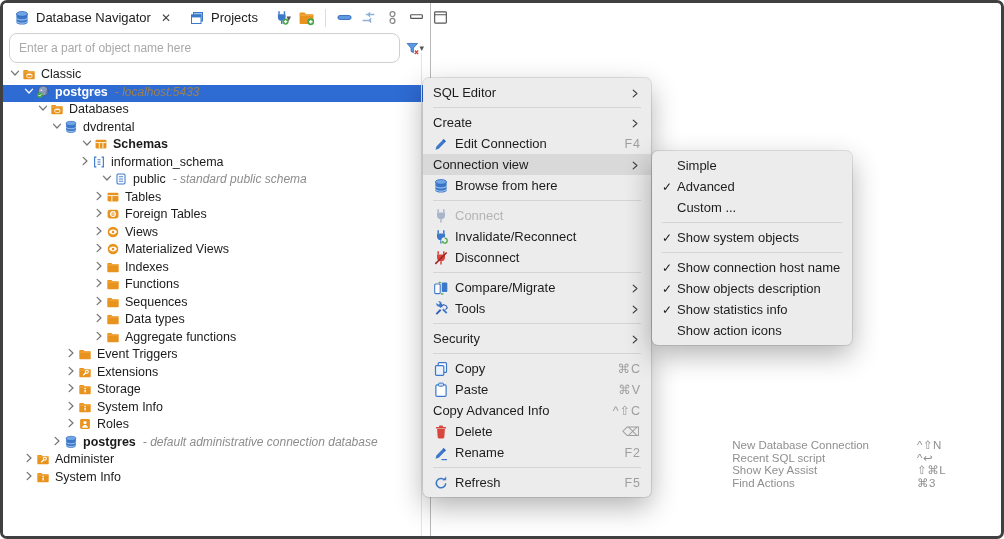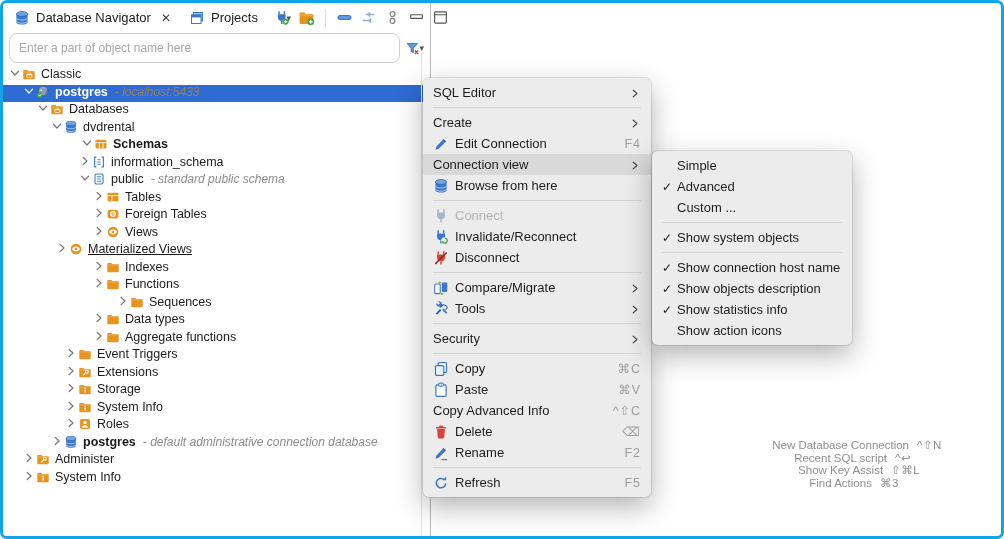--- a/index.html
+++ b/index.html
@@ -1,20 +1,20 @@
 <!DOCTYPE html>
 <html><head>
 <meta charset="utf-8">
 <style>
   * { box-sizing: border-box; margin: 0; padding: 0; }
   html,body { background:#fff; }
   body { font-family:"Liberation Sans", sans-serif; }
 
   .app { position:relative; width:1004px; height:539px; background:#fff;
-         border:3px solid #0ea5e9; border-radius:7px; overflow:hidden; }
+         border:3px solid #404040; border-radius:7px; overflow:hidden; }
 
   
   .nav-panel { position:absolute; left:0; top:0; width:428px; height:100%;
                border-right:1px solid #b9b9b9; background:#fff; }
   .gutter-line { position:absolute; left:418px; top:50px; bottom:0; width:1px; background:#e4e4e4; }
 
   .tabstrip { height:29px; display:flex; align-items:center; padding-left:5px; }
   .tab { display:flex; align-items:center; gap:6px; padding:0 6px; height:100%; }
   .tab-label { font-size:13px; color:#1c1c1c; white-space:nowrap; }
   .tab-close { font-size:12px; color:#444; margin-left:4px; cursor:default; }
@@ -60,21 +60,21 @@
   .micon { width:16px; height:16px; margin-right:6px; flex:0 0 16px; }
   .mlabel { flex:1; white-space:nowrap; }
   .mshort { color:#9e9e9e; margin-left:12px; letter-spacing:1px; font-size:12.5px; }
   .marrow { width:10px; height:11px; color:#3d3d3d; margin-left:10px; }
   .marrow svg { width:100%; height:100%; }
   .msep { height:1px; background:#d4d4d4; margin:4px 10px; }
   .mcheck { width:15px; flex:0 0 15px; font-size:12px; color:#1d1d1f; }
 
   
   .hints { position:absolute; right:42px; top:436px; font-size:11.5px; color:#8f8f8f; }
-  .hintrow { display:flex; justify-content:center; line-height:12.7px; }
+  .hintrow { display:flex; justify-content:space-between; line-height:12.7px;gap:40px; }
   .hlabel { text-align:right; }
   .hkeys { width:42px; margin-left:8px; text-align:left; letter-spacing:0.5px; }
 </style>
 </head>
 <body>
 
 <div class="app">
 
   <div class="nav-panel">
 
@@ -268,21 +268,21 @@
             </svg>
           </span>
           <span class="ticon">
             <svg viewBox="0 0 16 16" xmlns="http://www.w3.org/2000/svg">
               <path d="M5 2.5H3v11h2M11 2.5h2v11h-2" fill="none" stroke="#3c78c9" stroke-width="1.3"></path>
               <path d="M6.3 5.4h3.4M6.3 8h3.4M6.3 10.6h3.4" stroke="#3c78c9" stroke-width="1.1"></path>
             </svg>
           </span>
           <span class="tlabel">information_schema</span>
         </div>
-        <div class="trow" style="padding-left: 75px;">
+        <div class="trow" style="padding-left: 97px;">
           <span class="chev open">
             <svg viewBox="0 0 16 16" xmlns="http://www.w3.org/2000/svg">
               <path d="M5.5 3.2L10.6 8l-5.1 4.8" fill="none" stroke="currentColor" stroke-width="1.7" stroke-linecap="round" stroke-linejoin="round"></path>
             </svg>
           </span>
           <span class="ticon">
             <svg viewBox="0 0 16 16" xmlns="http://www.w3.org/2000/svg">
               <rect x="3.4" y="2.3" width="9.2" height="11.4" rx="1.4" fill="#fff" stroke="#3c78c9" stroke-width="1.2"></rect>
               <path d="M5.5 5.4h5M5.5 8h5M5.5 10.6h5" stroke="#3c78c9" stroke-width="1"></path>
             </svg>
@@ -327,21 +327,21 @@
           </span>
           <span class="ticon">
             <svg viewBox="0 0 16 16" xmlns="http://www.w3.org/2000/svg">
               <circle cx="8" cy="8" r="6.1" fill="#e8931d"></circle>
               <path d="M3.4 8c1.2-1.9 2.9-2.8 4.6-2.8S11.4 6.1 12.6 8c-1.2 1.9-2.9 2.8-4.6 2.8S4.6 9.9 3.4 8z" fill="#fff"></path>
               <circle cx="8" cy="8" r="1.5" fill="#e8931d"></circle>
             </svg>
           </span>
           <span class="tlabel">Views</span>
         </div>
-        <div class="trow" style="padding-left: 52px; text-decoration: underline;">
+        <div class="trow" style="padding-left: 89px;">
           <span class="chev">
             <svg viewBox="0 0 16 16" xmlns="http://www.w3.org/2000/svg">
               <path d="M5.5 3.2L10.6 8l-5.1 4.8" fill="none" stroke="currentColor" stroke-width="1.7" stroke-linecap="round" stroke-linejoin="round"></path>
             </svg>
           </span>
           <span class="ticon">
             <svg viewBox="0 0 16 16" xmlns="http://www.w3.org/2000/svg">
               <circle cx="8" cy="8" r="6.1" fill="#e8931d"></circle>
               <path d="M3.4 8c1.2-1.9 2.9-2.8 4.6-2.8S11.4 6.1 12.6 8c-1.2 1.9-2.9 2.8-4.6 2.8S4.6 9.9 3.4 8z" fill="#fff"></path>
               <circle cx="8" cy="8" r="1.5" fill="#e8931d"></circle>
@@ -370,21 +370,21 @@
             </svg>
           </span>
           <span class="ticon">
             <svg viewBox="0 0 16 16" xmlns="http://www.w3.org/2000/svg">
               <path d="M1.5 4.2c0-.5.4-.9.9-.9h3.7l1.4 1.6h6.1c.5 0 .9.4.9.9v7.3c0 .5-.4.9-.9.9H2.4c-.5 0-.9-.4-.9-.9z" fill="#e8931d"></path>
               <path d="M1.5 6.3h13.1v-1.1H1.5z" fill="#f3ab44"></path>
             </svg>
           </span>
           <span class="tlabel">Functions</span>
         </div>
-        <div class="trow" style="padding-left: 89px; margin-left: 24px;">
+        <div class="trow" style="padding-left: 89px;">
           <span class="chev">
             <svg viewBox="0 0 16 16" xmlns="http://www.w3.org/2000/svg">
               <path d="M5.5 3.2L10.6 8l-5.1 4.8" fill="none" stroke="currentColor" stroke-width="1.7" stroke-linecap="round" stroke-linejoin="round"></path>
             </svg>
           </span>
           <span class="ticon">
             <svg viewBox="0 0 16 16" xmlns="http://www.w3.org/2000/svg">
               <path d="M1.5 4.2c0-.5.4-.9.9-.9h3.7l1.4 1.6h6.1c.5 0 .9.4.9.9v7.3c0 .5-.4.9-.9.9H2.4c-.5 0-.9-.4-.9-.9z" fill="#e8931d"></path>
               <path d="M1.5 6.3h13.1v-1.1H1.5z" fill="#f3ab44"></path>
             </svg>

